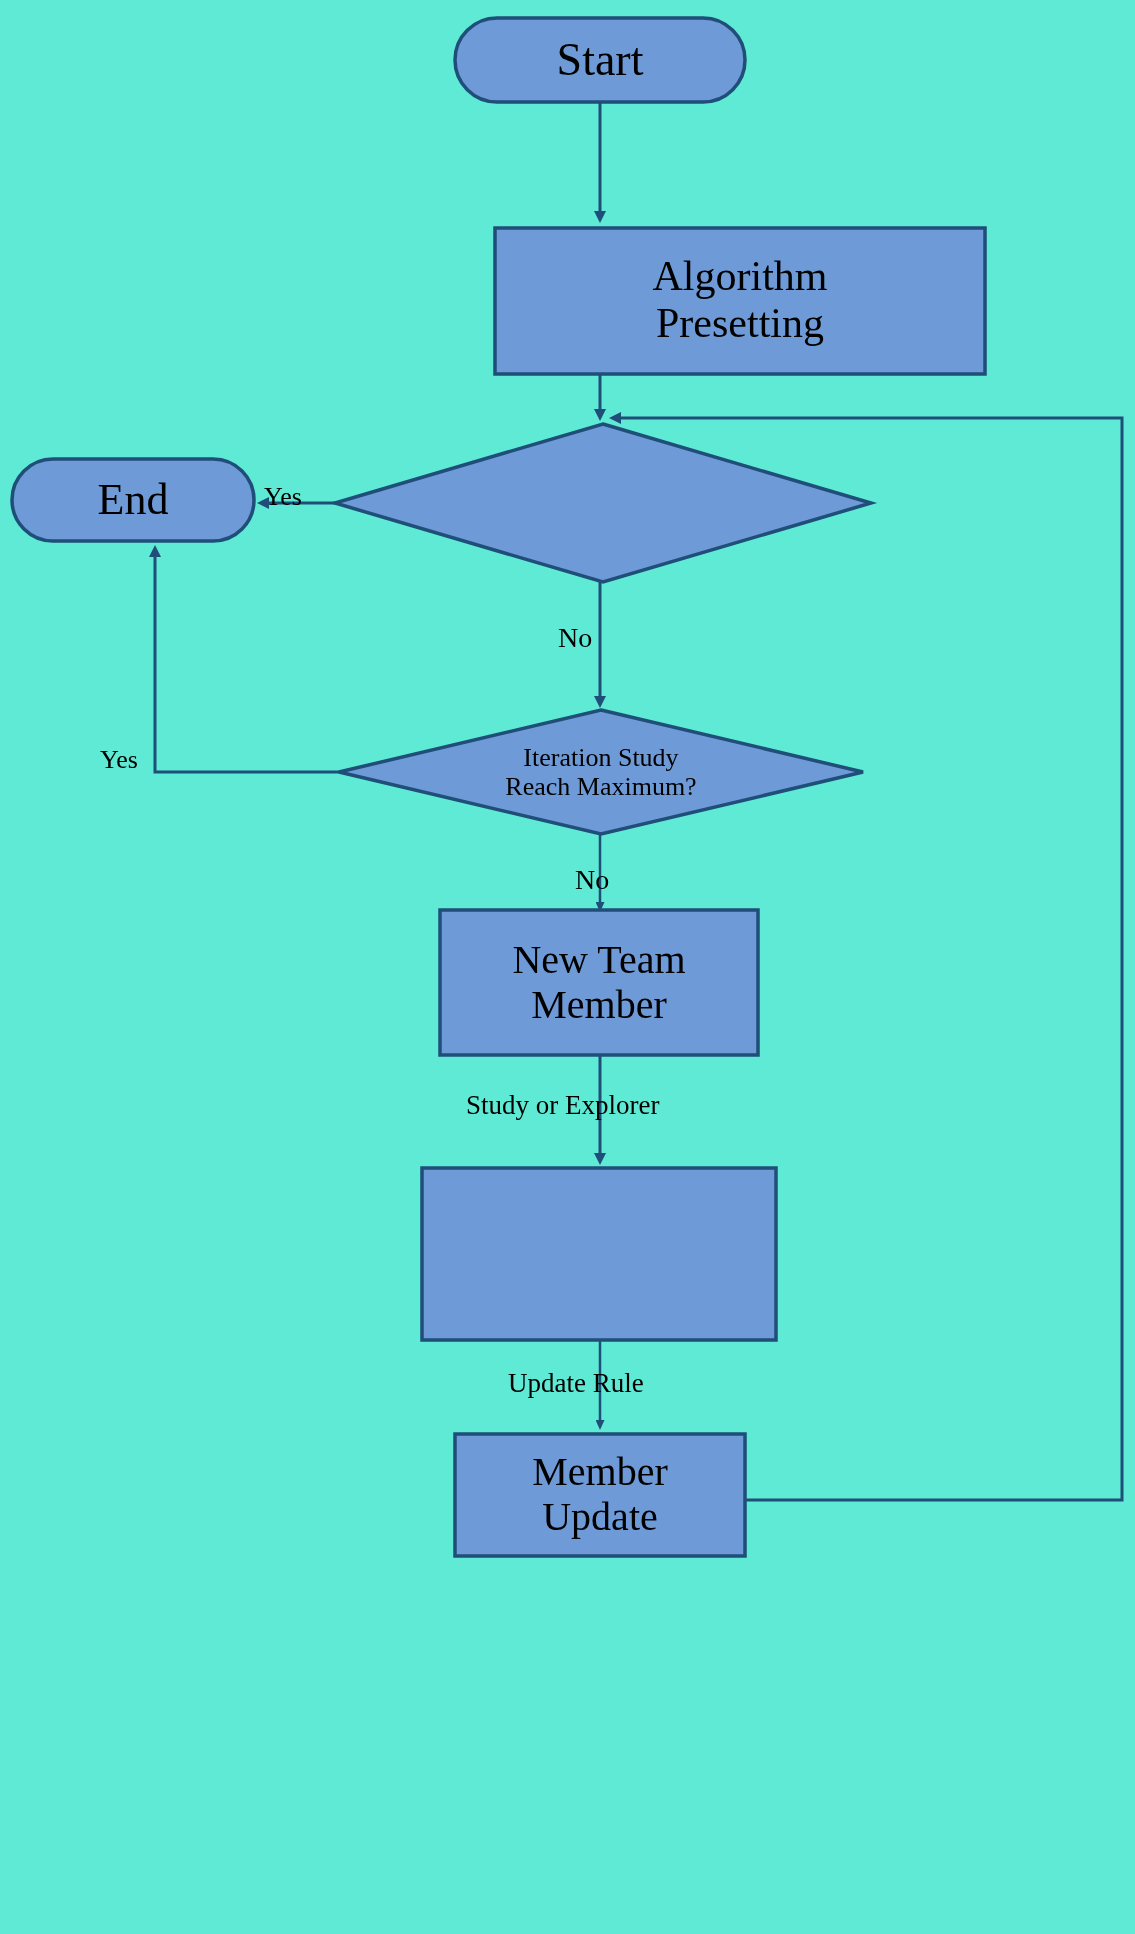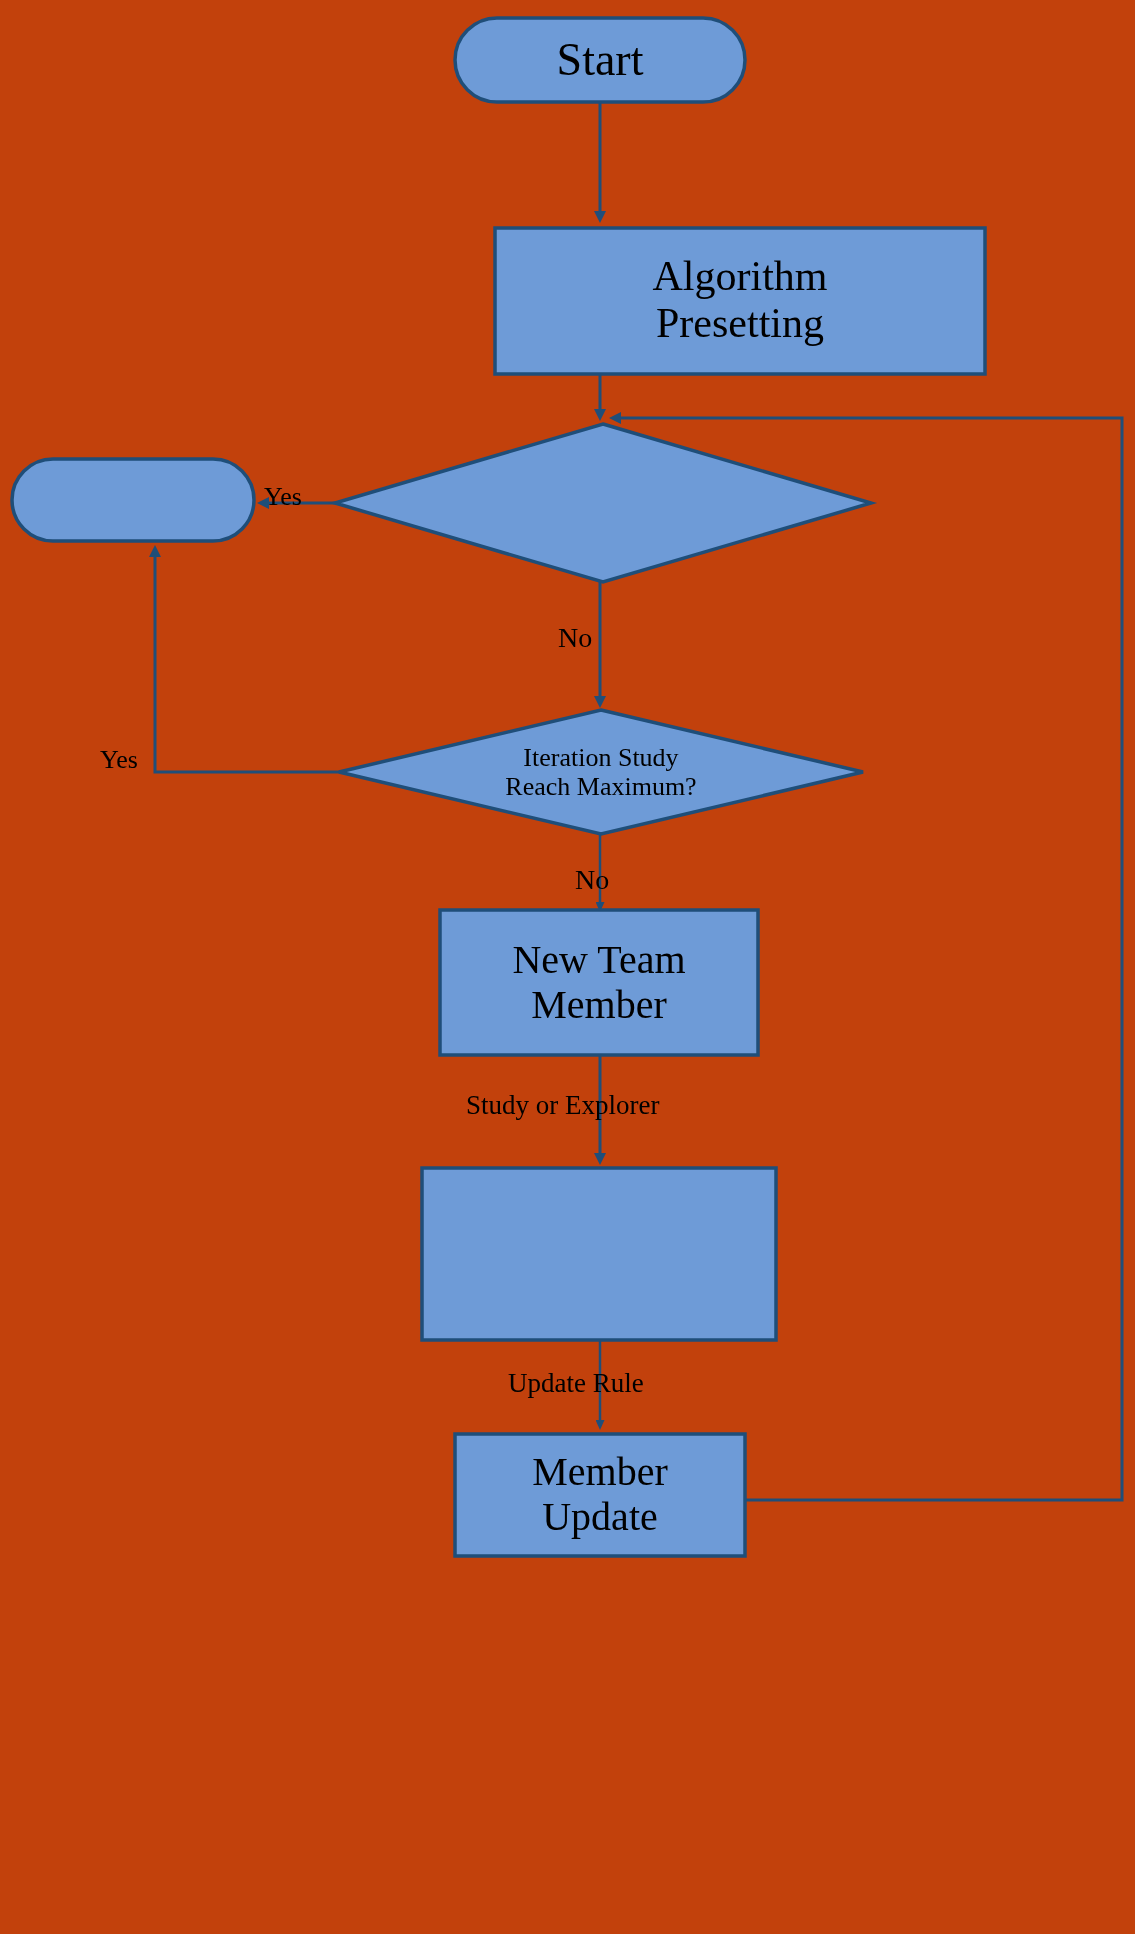--- a/index.html
+++ b/index.html
@@ -8,21 +8,21 @@
     padding: 0;
     background: #ffffff;
   }
   body {
     font-family: "Liberation Serif", "DejaVu Serif", serif;
   }
   #canvas {
     position: relative;
     width: 1135px;
     height: 1934px;
-    background: #c2410c;
+    background: #5eead4;
     overflow: hidden;
   }
   #flow-svg {
     position: absolute;
     top: 0;
     left: 0;
     width: 1135px;
     height: 1934px;
   }
   .node-label {
@@ -127,20 +127,21 @@
       <rect x="455" y="1434" width="290" height="122" fill="#6E9BD7" stroke="#1F4E79" stroke-width="3.5"></rect>
     </g>
   </svg>
 
   <div class="node-label" style="left:455px; top:18px; width:290px; height:84px; font-size:46px;">Start</div>
 
   <div class="node-label" style="left:495px; top:228px; width:490px; height:144px; font-size:42px;">Algorithm
 Presetting</div>
 
 
+  <div class="node-label" style="left:12px; top:459px; width:242px; height:82px; font-size:44px;">End</div>
 
   <div class="node-label" style="left:410px; top:710px; width:382px; height:124px; font-size:26px;">Iteration Study
 Reach Maximum?</div>
 
   <div class="node-label" style="left:440px; top:910px; width:318px; height:145px; font-size:40px;">New Team
 Member</div>
 
 
   <div class="node-label" style="left:455px; top:1434px; width:290px; height:122px; font-size:40px;">Member
 Update</div>

